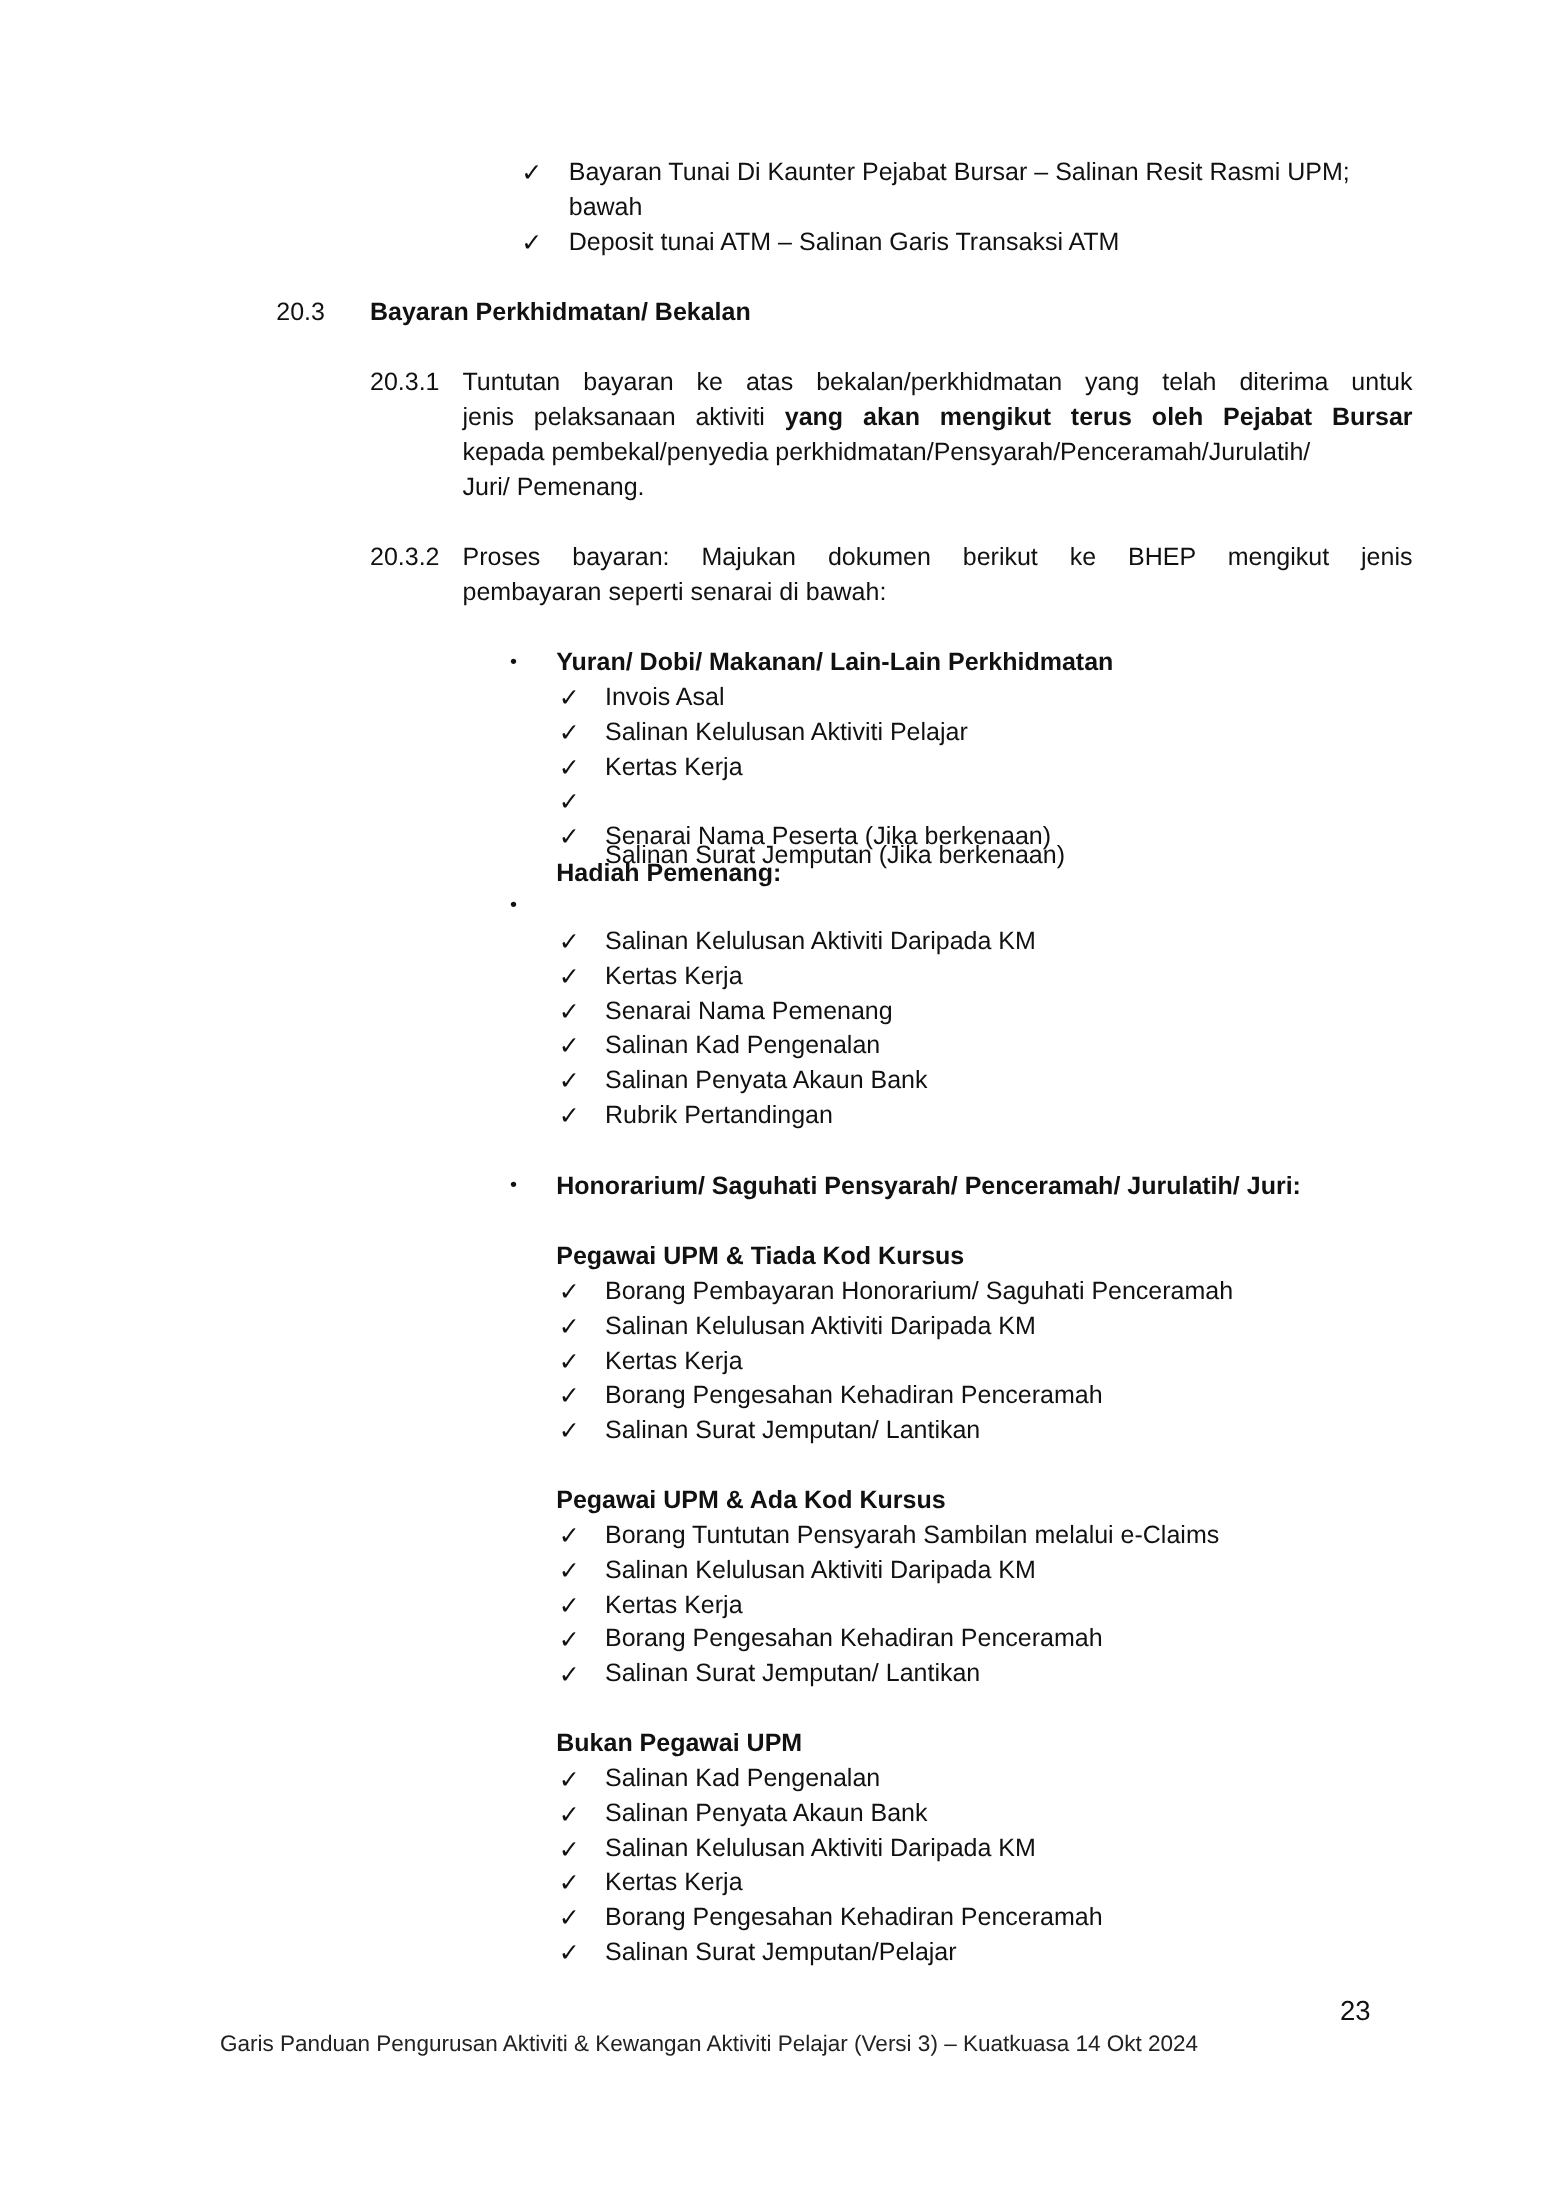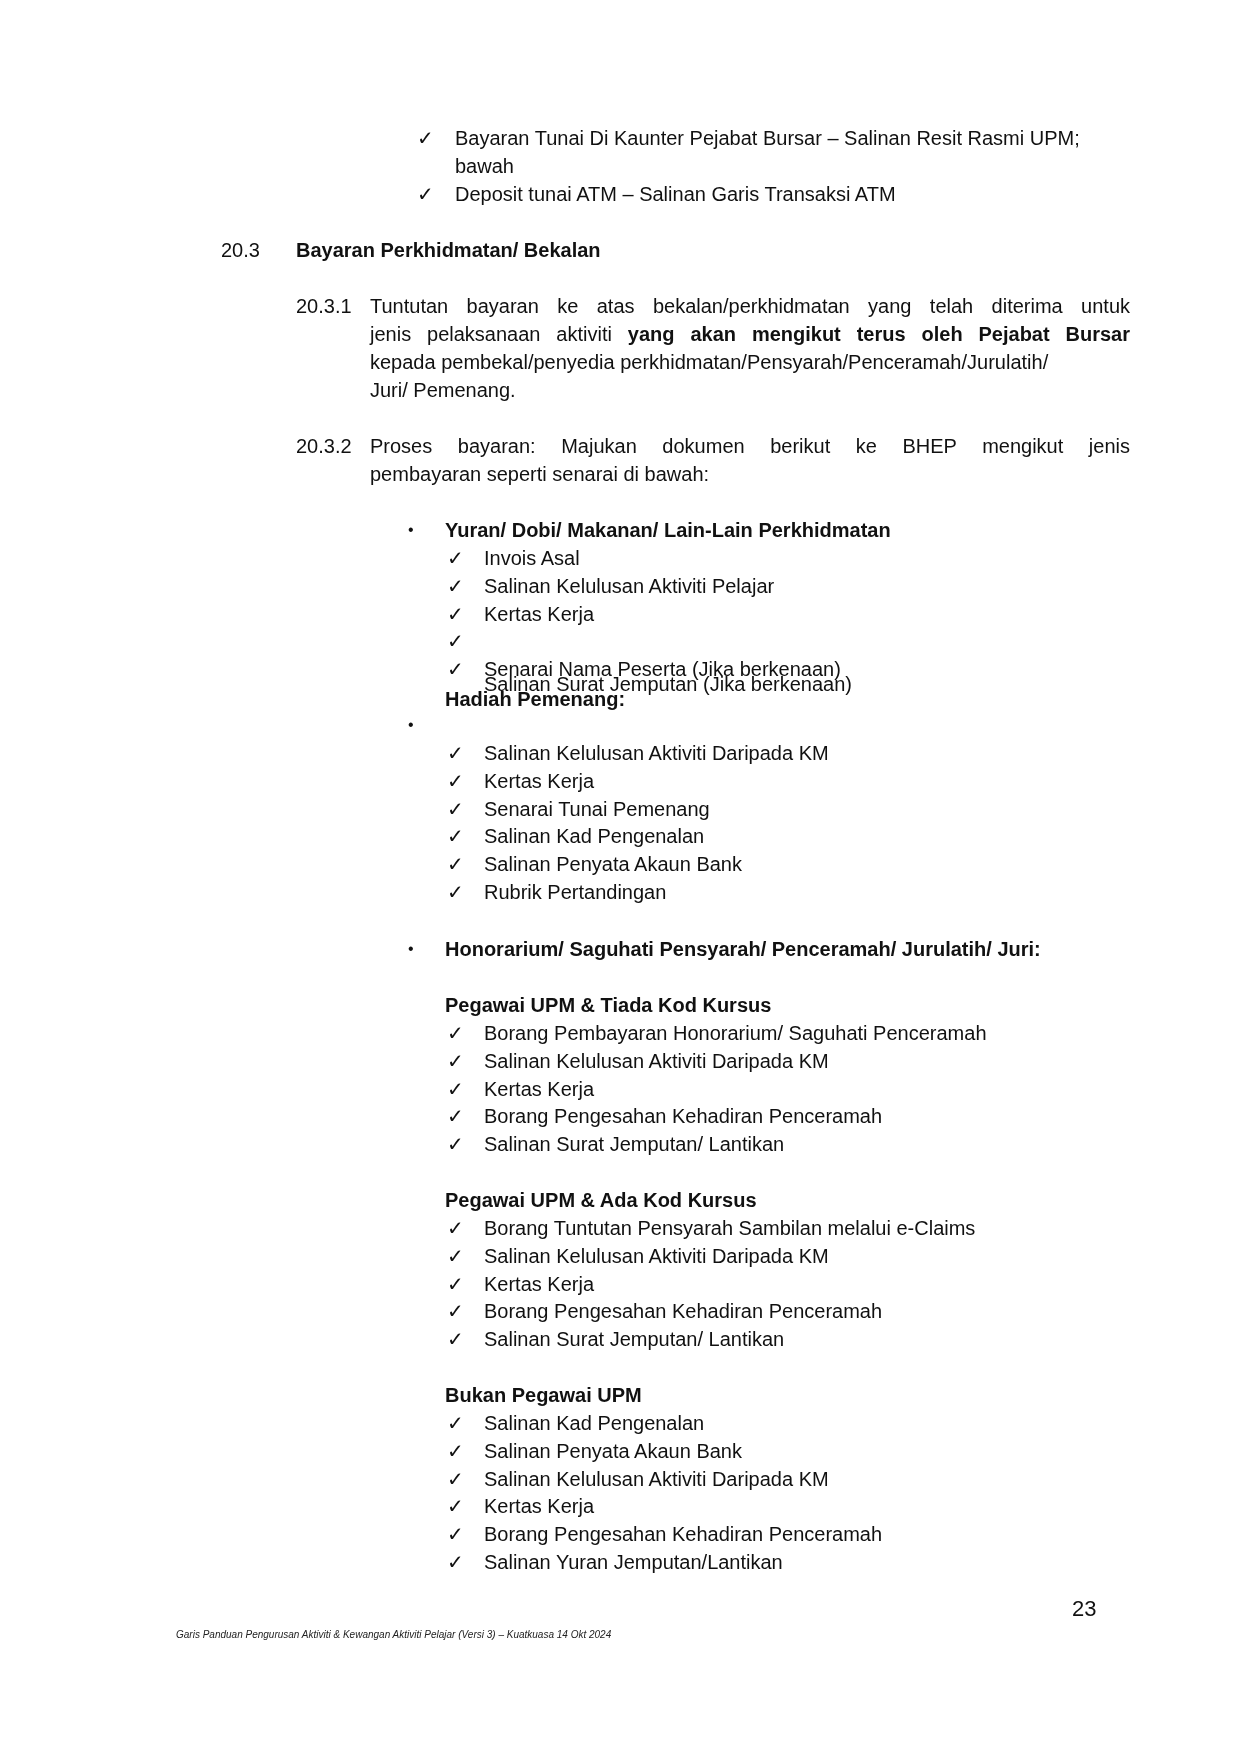--- a/index.html
+++ b/index.html
@@ -6,21 +6,21 @@
     body {
       width: 1241px; height: 1755px; position: relative; overflow: hidden;
       font-family: "Liberation Sans", sans-serif; color: #111111;
     }
     .abs { position: absolute; white-space: nowrap; }
     .txt { font-size: 20px; line-height: 28px; }
     .bold { font-weight: bold; }
     .check { position: absolute; font-size: 20px; line-height: 28px; font-family: "DejaVu Sans", sans-serif; }
     .bullet { position: absolute; font-size: 16px; line-height: 28px; }
     .just { text-align: justify; text-align-last: justify; white-space: normal; }
-    .footer { font-style: italic; font-size: 10px; line-height: 20px; color: #222; }
+    .footer { font-size: 18px; line-height: 20px; color: #222; }
     .pnum { font-size: 22px; line-height: 28px; }
   </style>
 </head>
 <body>
 
 <div id="page">
 
   <span class="check" style="left:417px;top:124px">✓</span>
   <span class="abs txt" style="left:455px;top:124px">Bayaran Tunai Di Kaunter Pejabat Bursar – Salinan Resit Rasmi UPM;</span>
   <span class="abs txt" style="left:455px;top:152px">bawah</span>
@@ -58,21 +58,21 @@
     </div>
 
   <span class="bullet" style="left:408px;top:711px">•</span>
   <span class="abs txt bold" style="left:445px;top:685px">Hadiah Pemenang:</span>
   <div id="g2">
       <span class="check" style="left: 447px; top: 739px;">✓</span>
       <span class="abs txt" style="left: 484px; top: 739px;">Salinan Kelulusan Aktiviti Daripada KM</span>
       <span class="check" style="left: 447px; top: 766.8px;">✓</span>
       <span class="abs txt" style="left: 484px; top: 766.8px;">Kertas Kerja</span>
       <span class="check" style="left: 447px; top: 794.6px;">✓</span>
-      <span class="abs txt" style="left: 484px; top: 794.6px;">Senarai Tunai Pemenang</span>
+      <span class="abs txt" style="left: 484px; top: 794.6px;">Senarai Nama Pemenang</span>
       <span class="check" style="left: 447px; top: 822.4px;">✓</span>
       <span class="abs txt" style="left: 484px; top: 822.4px;">Salinan Kad Pengenalan</span>
       <span class="check" style="left: 447px; top: 850.2px;">✓</span>
       <span class="abs txt" style="left: 484px; top: 850.2px;">Salinan Penyata Akaun Bank</span>
       <span class="check" style="left: 447px; top: 878px;">✓</span>
       <span class="abs txt" style="left: 484px; top: 878px;">Rubrik Pertandingan</span>
     </div>
 
   <span class="bullet" style="left:408px;top:935px">•</span>
   <span class="abs txt bold" style="left:445px;top:935px">Honorarium/ Saguhati Pensyarah/ Penceramah/ Jurulatih/ Juri:</span>
@@ -111,18 +111,18 @@
       <span class="abs txt" style="left: 484px; top: 1409px;">Salinan Kad Pengenalan</span>
       <span class="check" style="left: 447px; top: 1436.8px;">✓</span>
       <span class="abs txt" style="left: 484px; top: 1436.8px;">Salinan Penyata Akaun Bank</span>
       <span class="check" style="left: 447px; top: 1464.6px;">✓</span>
       <span class="abs txt" style="left: 484px; top: 1464.6px;">Salinan Kelulusan Aktiviti Daripada KM</span>
       <span class="check" style="left: 447px; top: 1492.4px;">✓</span>
       <span class="abs txt" style="left: 484px; top: 1492.4px;">Kertas Kerja</span>
       <span class="check" style="left: 447px; top: 1520.2px;">✓</span>
       <span class="abs txt" style="left: 484px; top: 1520.2px;">Borang Pengesahan Kehadiran Penceramah</span>
       <span class="check" style="left: 447px; top: 1548px;">✓</span>
-      <span class="abs txt" style="left: 484px; top: 1548px;">Salinan Yuran Jemputan/Lantikan</span>
+      <span class="abs txt" style="left: 484px; top: 1548px;">Salinan Surat Jemputan/Pelajar</span>
     </div>
 
   <span class="abs pnum" style="left:1072px;top:1595px">23</span>
   <span class="abs footer" style="left:176px;top:1625px">Garis Panduan Pengurusan Aktiviti &amp; Kewangan Aktiviti Pelajar (Versi 3) – Kuatkuasa 14 Okt 2024</span>
 </div>
 
 </body></html>

